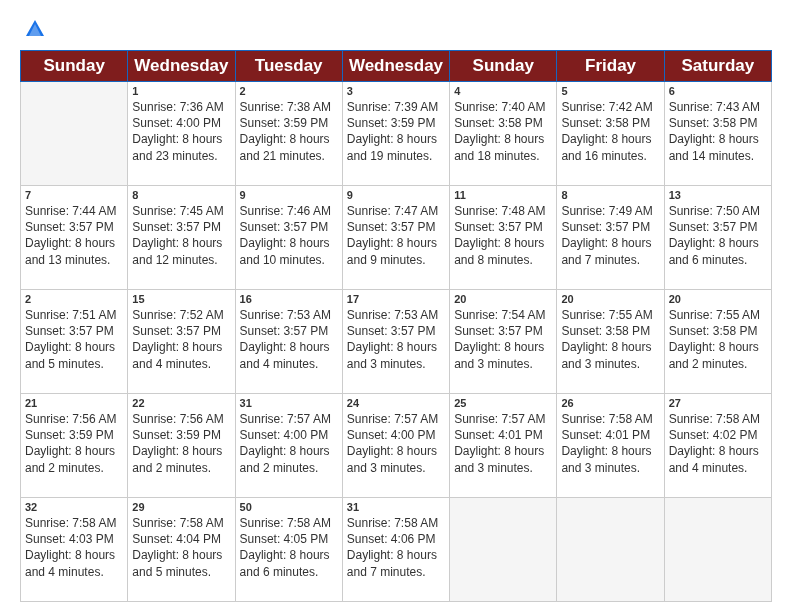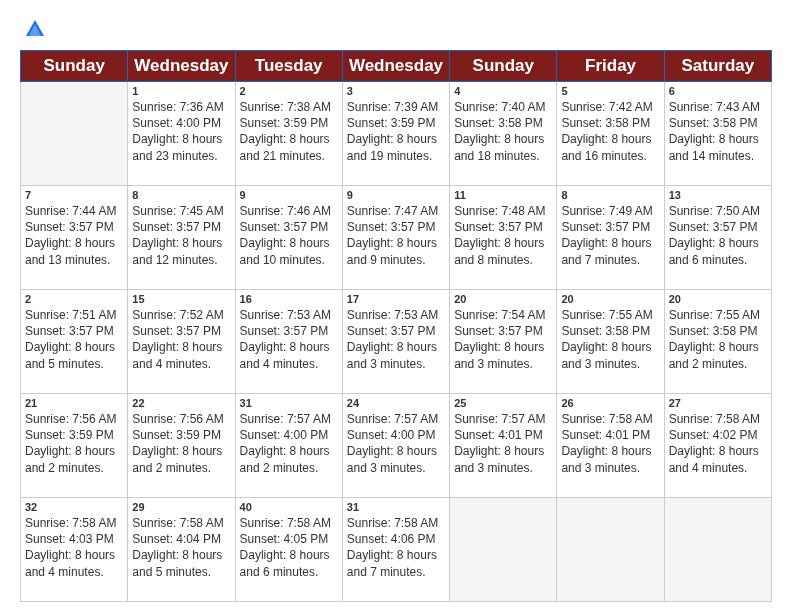--- a/index.html
+++ b/index.html
@@ -254,21 +254,21 @@
         <tr>
           <td>
             <span class="day-num">32</span>
             <div class="cell-text">Sunrise: 7:58 AM<br>Sunset: 4:03 PM<br>Daylight: 8 hours and 4 minutes.</div>
           </td>
           <td>
             <span class="day-num">29</span>
             <div class="cell-text">Sunrise: 7:58 AM<br>Sunset: 4:04 PM<br>Daylight: 8 hours and 5 minutes.</div>
           </td>
           <td>
-            <span class="day-num">40</span>
+            <span class="day-num">50</span>
             <div class="cell-text">Sunrise: 7:58 AM<br>Sunset: 4:05 PM<br>Daylight: 8 hours and 6 minutes.</div>
           </td>
           <td>
             <span class="day-num">31</span>
             <div class="cell-text">Sunrise: 7:58 AM<br>Sunset: 4:06 PM<br>Daylight: 8 hours and 7 minutes.</div>
           </td>
           <td class="empty"></td>
           <td class="empty"></td>
           <td class="empty"></td>
         </tr>

